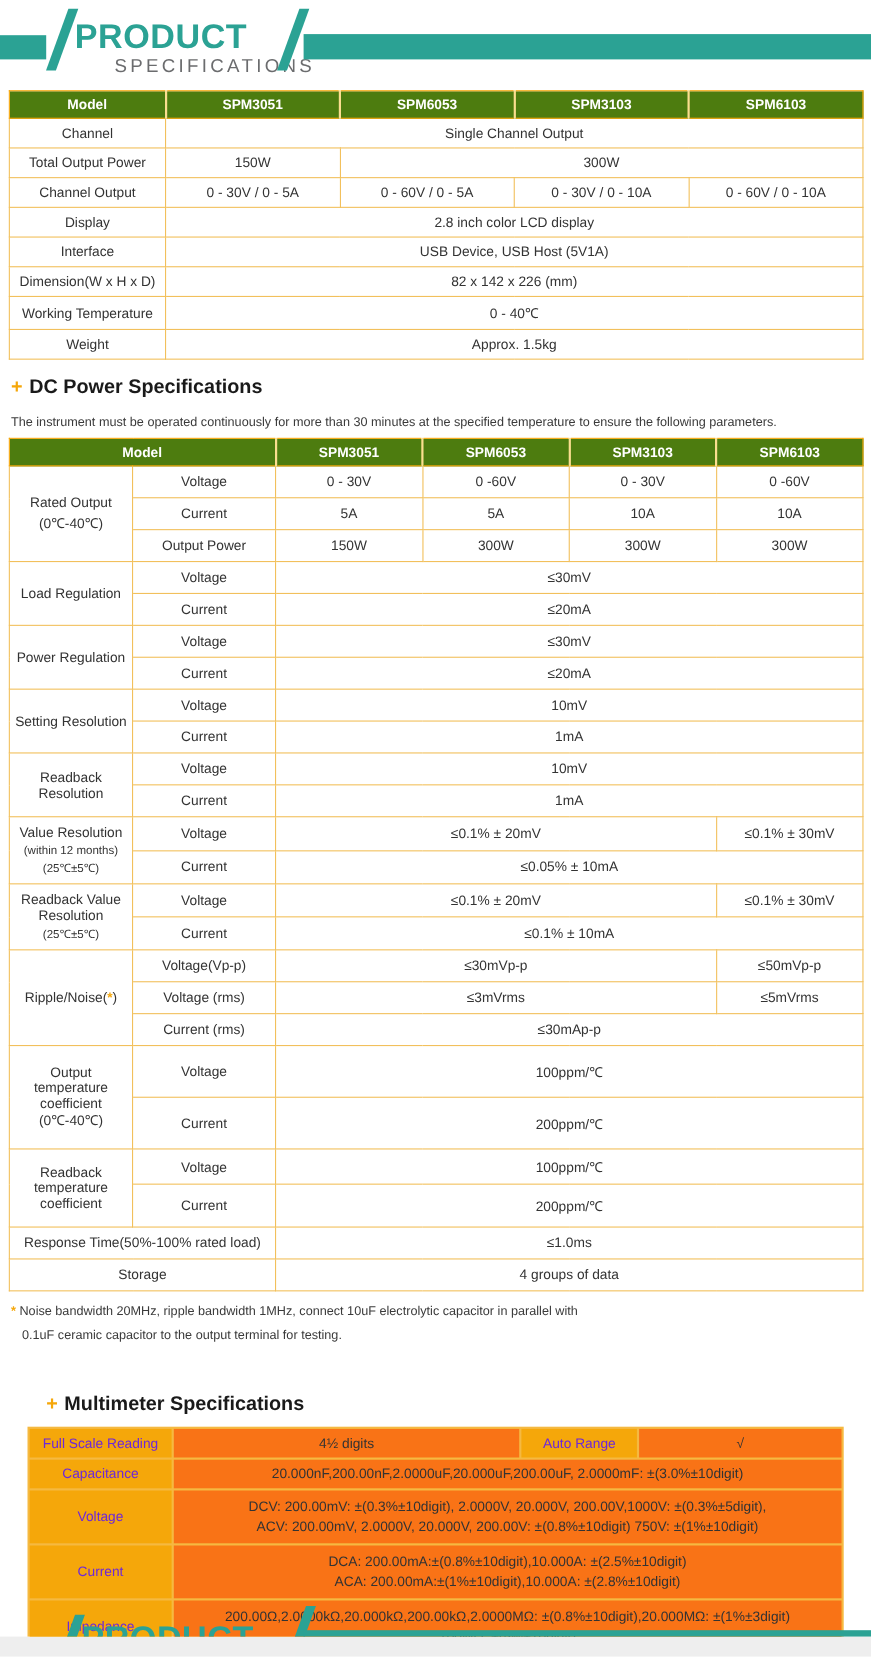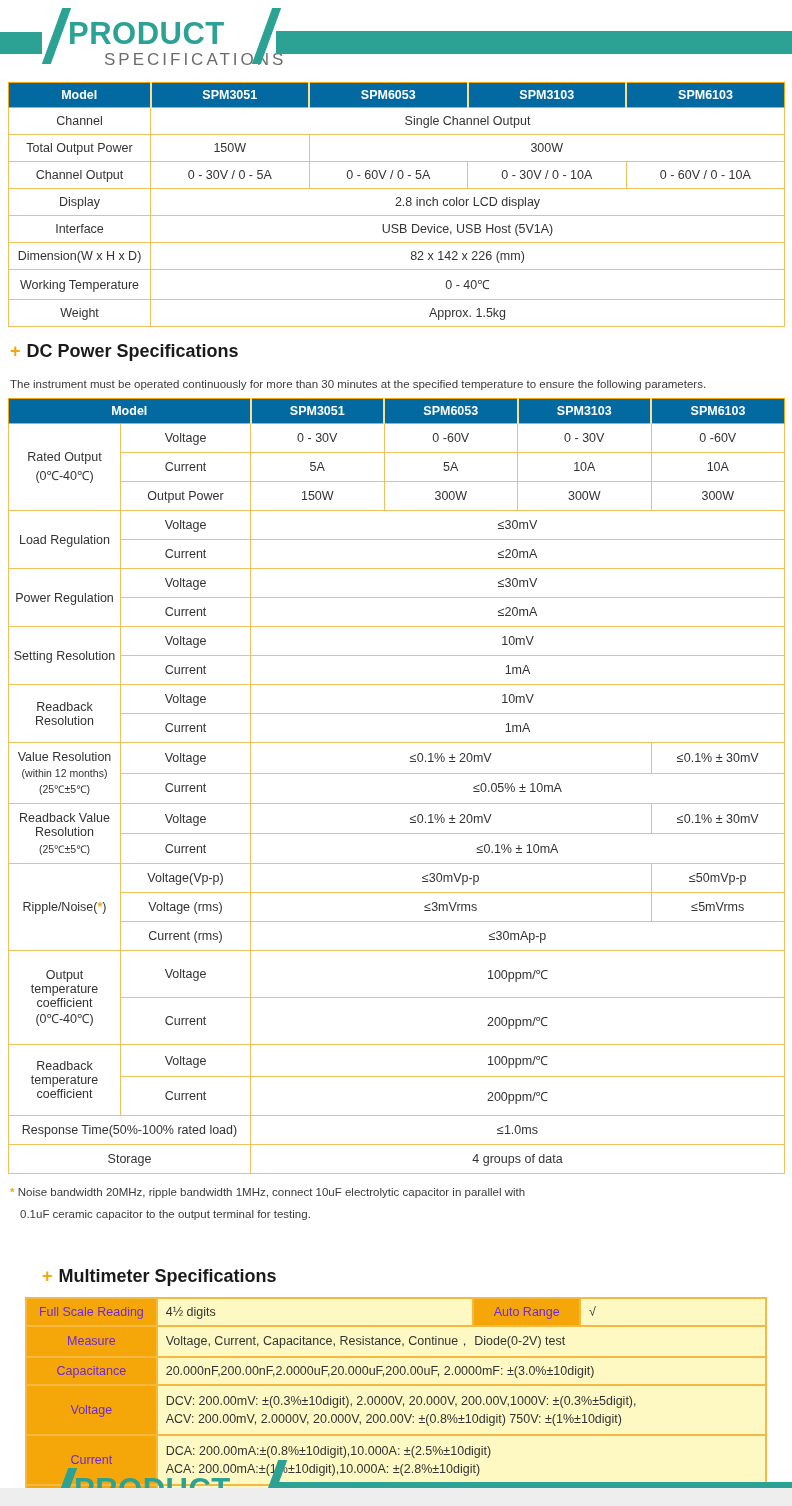--- a/index.html
+++ b/index.html
@@ -17,21 +17,21 @@
   .banner .slash { position:absolute; width:9px; height:56px; background:#2BA294; transform: skewX(-20deg); }
   .banner .slash.s1 { left:52px;  top:8px; }
   .banner .slash.s2 { left:262px; top:8px; }
   .banner .t-main { position:absolute; left:68px; top:16px; font-size:31px; font-weight:bold; color:#2BA294; letter-spacing:0.5px; }
   .banner .t-sub  { position:absolute; left:104px; top:50px; font-size:17px; color:#6b6c6e; letter-spacing:3px; }
 
   
   table { border-collapse: collapse; table-layout: fixed; }
   td, th { font-size: 12.5px; text-align: center; vertical-align: middle; color:#333; font-weight: normal; }
   .spec td { border: 1px solid #F2C05C; padding: 6px 4px; }
-  .spec th { background:#0369a1; color:#fff; font-weight:bold; border:1px solid #F5A70A; border-left:2px solid #FBDE8F; padding:5px 4px; }
+  .spec th { background:#4d7c0f; color:#fff; font-weight:bold; border:1px solid #F5A70A; border-left:2px solid #FBDE8F; padding:5px 4px; }
   .spec th:first-child { border-left:1px solid #F5A70A; }
 
   .t1 { width: 776px; margin: 2px 8px 0 8px; }
 
   
   .sec-head { margin: 14px 0 8px 10px; font-size: 18px; font-weight: bold; color:#1a1a1a; }
   .sec-head .plus { color:#F5A70A; font-weight:bold; margin-right: 6px; }
   .intro { margin: 16px 0 8px 10px; font-size: 11.5px; color:#3a3a3a; }
 
   
@@ -40,21 +40,21 @@
   .t2 .sm { display:block; font-size: 10.5px; margin-top: 3px; }
   .star { color:#F5A70A; font-weight:bold; }
 
   .footnote { margin: 8px 13px 0 10px; font-size: 11.5px; color:#3a3a3a; line-height: 1.9; }
   .footnote .line2 { margin-left: 10px; }
 
   
   .t3 { width: 742px; margin: 10px 0 0 25px; border-collapse: separate; border-spacing: 2px; background:#F5B941; }
   .t3 td { padding: 6px 8px; }
   .t3 td.lbl { background:#F5A70A; color:#6d28d9; }
-  .t3 td.val { background:#fef9c3; text-align:left; }
+  .t3 td.val { background:#f97316; text-align:center; }
   .t3 td.val .ln { display:block; padding: 2px 0; }
 
   
   .footer-banner { position:absolute; left:0; top:1458px; width:792px; height:90px; }
   .footer-banner .bar-left  { top:34px; }
   .footer-banner .bar-right { top:24px; height:24px; }
   .footer-banner .slash.s1 { left:58px; top:10px; }
   .footer-banner .slash.s2 { left:268px; top:2px; }
   .footer-banner .t-main { left:74px; top:14px; }
 </style>
@@ -312,24 +312,20 @@
         <col style="width:183px">
     </colgroup>
     <tbody>
         <tr>
       <td class="lbl">Full Scale Reading</td>
       <td class="val">4½  digits</td>
       <td class="lbl">Auto Range</td>
       <td class="val">√</td>
     </tr>
     <tr>
-      <td class="lbl">Measure</td>
-      <td class="val" colspan="3">Voltage, Current, Capacitance, Resistance, Continue，  Diode(0-2V) test</td>
-    </tr>
-    <tr>
       <td class="lbl">Capacitance</td>
       <td class="val" colspan="3">20.000nF,200.00nF,2.0000uF,20.000uF,200.00uF, 2.0000mF:  ±(3.0%±10digit)</td>
     </tr>
     <tr>
       <td class="lbl">Voltage</td>
       <td class="val" colspan="3">
         <span class="ln">DCV: 200.00mV:  ±(0.3%±10digit), 2.0000V, 20.000V, 200.00V,1000V:  ±(0.3%±5digit),</span>
         <span class="ln">ACV: 200.00mV, 2.0000V, 20.000V, 200.00V:  ±(0.8%±10digit)   750V:  ±(1%±10digit)</span>
       </td>
     </tr>

